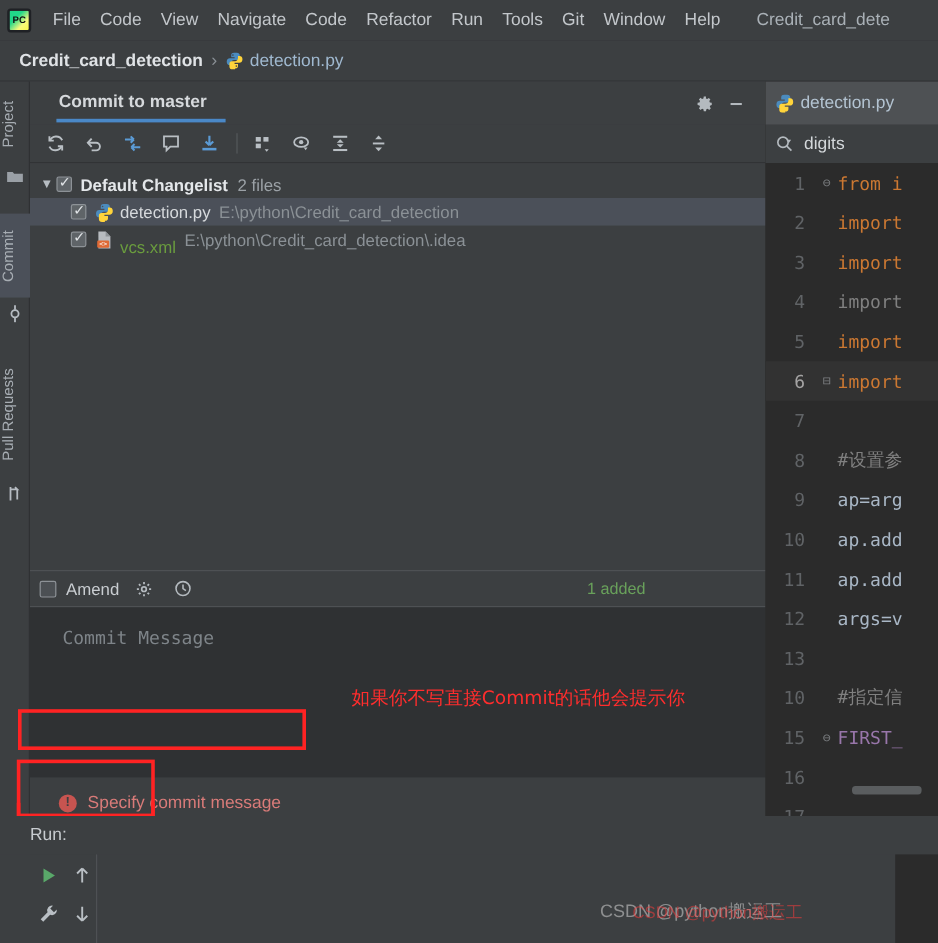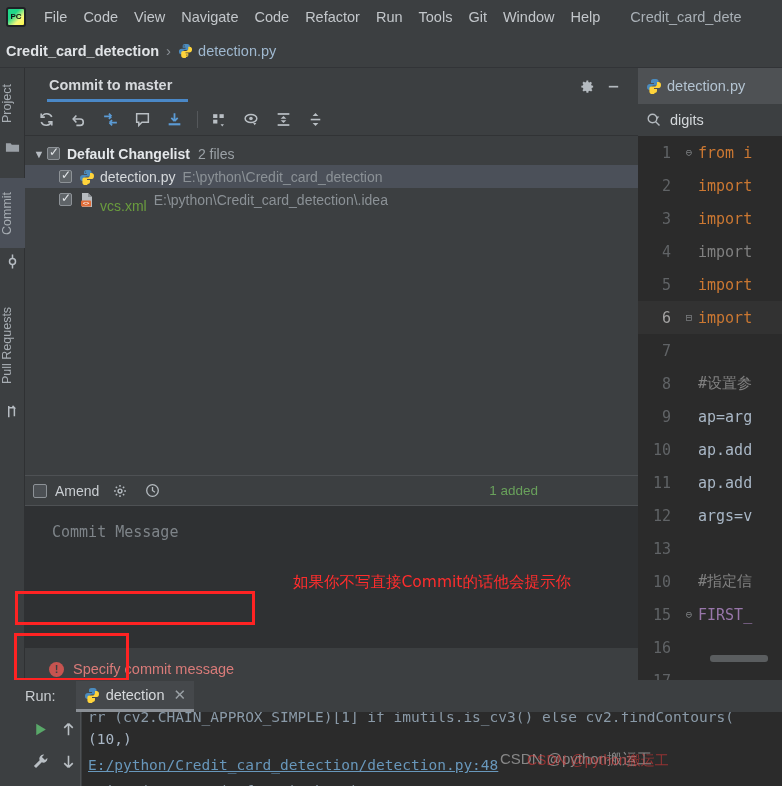--- a/index.html
+++ b/index.html
@@ -28,21 +28,21 @@
     color: #c3c7cb; font-size: 14.5px; padding: 2px 8px; cursor: default;
     white-space: nowrap;
   }
   #menu-project-title {
     color: #a9b0b6; font-size: 14.5px; margin-left: 22px; white-space: nowrap;
   }
 
   
   #breadcrumb {
     position: absolute; left: 0; top: 34px; width: 782px; height: 34px;
-    background: #3c3f41; display: flex; align-items: center; padding-left: 6px;
+    background: #3c3f41; display: flex; align-items: center; padding-left: 16px;
     border-bottom: 1px solid #323437;
   }
   #bc-project { color: #e0e3e6; font-size: 14.5px; font-weight: bold; }
   .bc-sep { color: #8a9096; font-size: 15px; margin: 0 7px; }
   #bc-file { color: #9fb8cf; font-size: 14.5px; }
 
   
   #toolstrip {
     position: absolute; left: 0; top: 68px; width: 25px; height: 612px;
     background: #3c3f41; border-right: 1px solid #2f3133;
@@ -604,30 +604,20 @@
         <span class="ident"></span>
       </div>
 
     <div id="code-hscroll"></div>
   </div>
 </div>
 
 <div id="runpane">
   <div id="run-tabbar">
     <span id="run-label">Run:</span>
-    <span id="run-config-tab">
-      <span>
-        <svg width="16" height="16" viewBox="0 0 16 16">
-          <path d="M7.6 1C5.4 1 5 2 5 3.4V5h3v1H3.8C2.3 6 1 6.9 1 9.1c0 2.2 1.1 3 2.6 3H5v-2c0-1.4 1.2-2.6 2.6-2.6h3c1.2 0 2-.9 2-2.1V3.4C12.6 2 11.6 1 10 1H7.6z" fill="#4b8bbe"></path>
-          <path d="M8.4 15c2.2 0 2.6-1 2.6-2.4V11H8v-1h4.2c1.5 0 2.8-.9 2.8-3.1 0-2.2-1.1-3-2.6-3H11v2c0 1.4-1.2 2.6-2.6 2.6h-3c-1.2 0-2 .9-2 2.1v2.8c0 1.4 1 2.6 2.6 2.6h2.4z" fill="#ffd43b"></path>
-        </svg>
-      </span>
-      <span id="run-config-name">detection</span>
-      <span id="run-tab-close">✕</span>
-    </span>
   </div>
 
   <div id="run-side-actions">
     <div class="run-act" style="left:2px; top:4px;">
       <svg width="17" height="17" viewBox="0 0 16 16">
           <path d="M4 2.5l9 5.5-9 5.5z" fill="#59a869"></path>
         </svg>
     </div>
     <div class="run-act" style="left:30px; top:4px;">
       <svg width="17" height="17" viewBox="0 0 16 16">
@@ -639,22 +629,16 @@
           <path d="M11.4 1.6a3.8 3.8 0 0 0-4.2 5.2L1.8 12.2l2 2 5.4-5.4a3.8 3.8 0 0 0 5.2-4.2L12.2 6.7 9.3 3.8z" fill="#b9bfc4"></path>
         </svg>
     </div>
     <div class="run-act" style="left:30px; top:36px;">
       <svg width="17" height="17" viewBox="0 0 16 16">
           <path d="M8 13.5v-11M8 13.5l-4-4M8 13.5l4-4" stroke="#b9bfc4" stroke-width="1.5" fill="none"></path>
         </svg>
     </div>
   </div>
 
-  <div id="run-console">
-    <div class="con-line clipped" style="height:14px; line-height:10px; overflow:hidden;">rr (cv2.CHAIN_APPROX_SIMPLE)[1] if imutils.is_cv3() else cv2.findContours(</div>
-    <div class="con-line">(10,)</div>
-    <div class="con-line"><span class="con-link">E:/python/Credit_card_detection/detection.py:48</span></div>
-    <div class="con-line clipped">  print (np.array(refCnts).shape)</div>
-  </div>
 </div>
 
 <div id="watermark">CSDN @python搬运工</div>
 <div id="watermark2">CSDN @python搬运工</div>
 
 </body></html>

